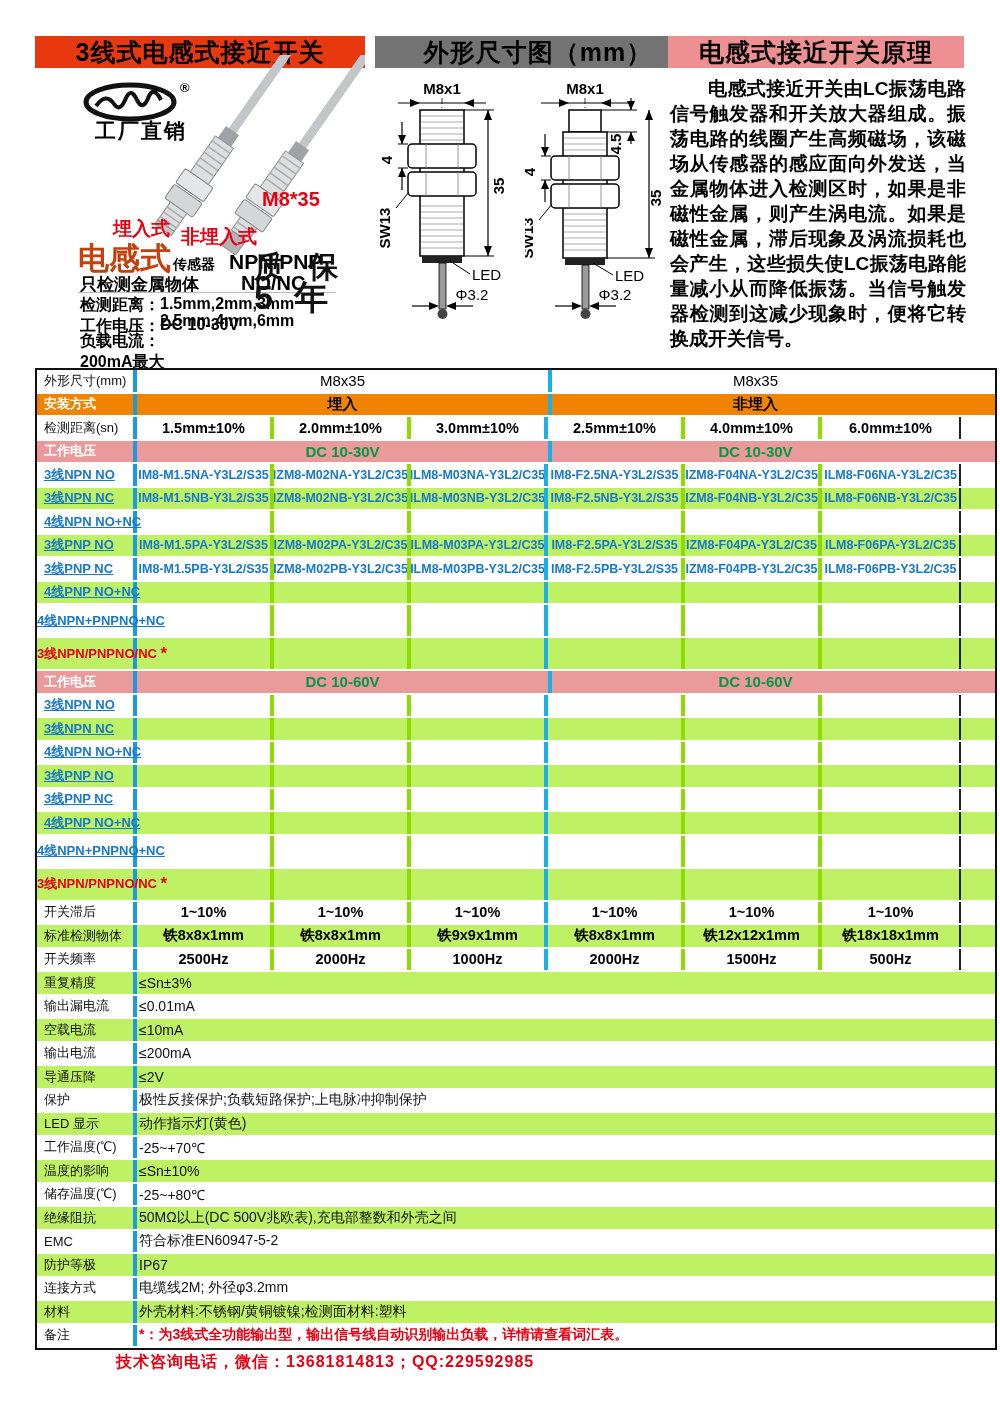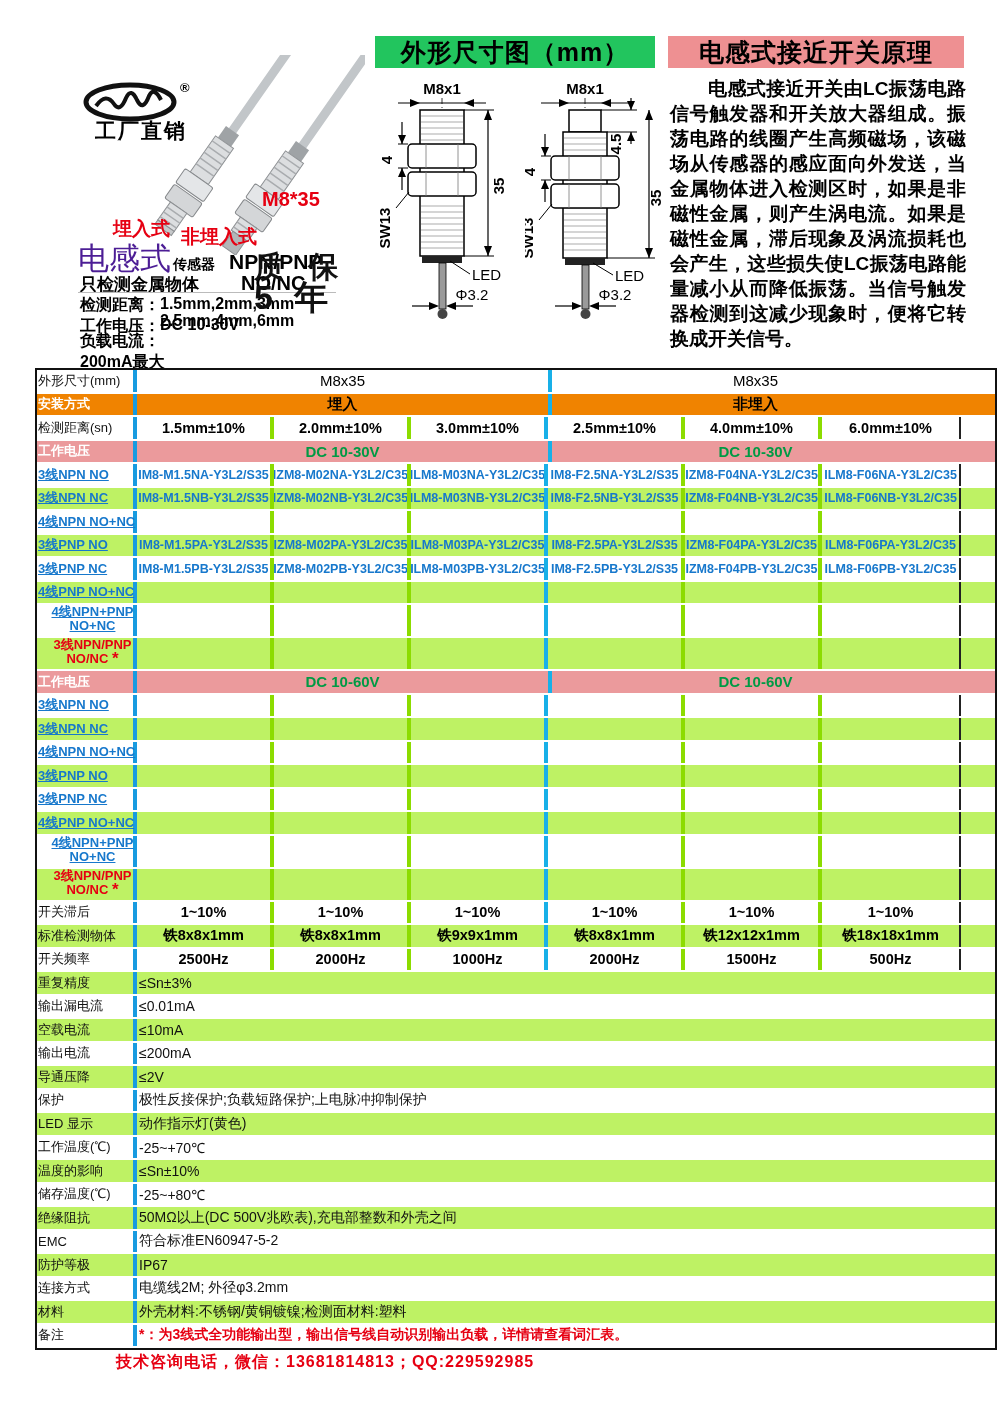--- a/index.html
+++ b/index.html
@@ -2,30 +2,30 @@
 <html><head>
 <meta charset="utf-8">
 <style>
   html,body{margin:0;padding:0;background:#fff;}
   .sheet{position:relative;width:1000px;height:1412px;background:#fff;overflow:hidden;
          font-family:"Liberation Sans",sans-serif;color:#000;}
   
   .hdr{position:absolute;top:36px;height:32px;display:flex;align-items:center;justify-content:center;
        font-weight:bold;font-size:25px;color:#000;letter-spacing:1px;white-space:nowrap;}
   #hdr-left{left:35px;width:330px;background:#e8380f;}
-  #hdr-mid{left:375px;width:280px;background:#22c55e;}
+  #hdr-mid{left:375px;width:280px;background:#737373;padding-left:23px;}
   #hdr-right{left:668px;width:296px;background:#ee9092;}
   
   .brand-caption{position:absolute;left:95px;top:117px;font-size:21px;font-weight:bold;letter-spacing:2px;}
   .lbl-red{position:absolute;color:#e60012;font-weight:bold;}
   #lbl-flush{left:113px;top:216px;font-size:19px;}
   #lbl-nonflush{left:181px;top:224px;font-size:19px;}
   #lbl-size{left:262px;top:188px;font-size:20px;}
   .type-line{position:absolute;left:78px;top:238px;display:flex;align-items:baseline;white-space:nowrap;}
-  .type-big{color:#4c1d95;font-weight:normal;font-size:31px;}
+  .type-big{color:#c2410c;font-weight:bold;font-size:31px;}
   .type-small{font-weight:bold;font-size:14px;margin-left:2px;}
   .type-out{font-weight:bold;font-size:21px;margin-left:14px;}
   .detect-line{position:absolute;left:80px;top:272px;display:flex;align-items:baseline;white-space:nowrap;text-align:right;}
   .detect-note{font-weight:bold;font-size:17px;}
   .no-nc{font-weight:bold;font-size:20px;margin-left:42px;}
   .thin-div{position:absolute;left:78px;top:292px;width:258px;height:1px;background:#bbb;}
   .spec-line{position:absolute;left:80px;font-weight:bold;font-size:16px;white-space:nowrap;display:flex;}
   #dist-line{top:295px;}
   #dist-line .vals{line-height:17px;font-size:16px;}
   #volt-line{top:316px;}
@@ -43,23 +43,23 @@
   .draw text{font-family:"Liberation Sans",sans-serif;font-size:15px;fill:#000;}
   
   #spec-table{position:absolute;left:35px;top:368px;width:962px;border:2px solid #111;
               box-sizing:border-box;background:#fff;}
   .trow{display:flex;height:23.5px;box-sizing:border-box;border-bottom:2px solid #fff;align-items:stretch;}
   .trow.dbl{height:33px;}
   .bg-white{background:#fff;}
   .bg-gray{background:#bef264;}
   .bg-orange{background:#f08300;}
   .bg-pink{background:#eb9a9c;}
-  .tlabel{flex:0 0 100px;width:100px;display:flex;align-items:center;padding-left:1px;
+  .tlabel{flex:0 0 100px;width:100px;display:flex;align-items:center;padding-left:7px;
           box-sizing:border-box;border-right:4px solid #189be0;font-size:13px;white-space:nowrap;overflow:visible;}
-  .dbl .tlabel{flex-direction:column;justify-content:flex-start;padding-left:15px;text-align:center;line-height:14px;}
+  .dbl .tlabel{flex-direction:row;justify-content:space-between;padding-left:0;text-align:center;line-height:14px;}
   .ls-blue{color:#1778cc;font-weight:bold;text-decoration:underline;}
   .ls-red{color:#e60012;font-weight:bold;}
   .ls-white{color:#fff;font-weight:bold;}
   .ls-black{color:#111;}
   .star{font-size:17px;vertical-align:top;}
   .tcell{flex:0 0 137px;display:flex;align-items:center;justify-content:center;font-size:13.5px;
          box-sizing:border-box;overflow:hidden;white-space:nowrap;}
   .tcell.gdiv{border-right:4px solid #8cdc00;}
   .tcell.bdiv{border-right:4px solid #18b0e8;}
   .tfill{flex:1 1 auto;border-left:2px solid #222;box-sizing:border-box;}
@@ -72,20 +72,21 @@
   .v-red{color:#e60012;font-weight:bold;}
   .v-split-bold{font-weight:bold;color:#000000;}
   
   .footer{position:absolute;left:116px;top:1352px;font-size:16px;font-weight:bold;color:#e60012;letter-spacing:1px;white-space:nowrap;}
 </style>
 </head>
 <body>
 
 <div class="sheet">
 
+  <div class="hdr" id="hdr-left">3线式电感式接近开关</div>
   <div class="hdr" id="hdr-mid">外形尺寸图（mm）</div>
   <div class="hdr" id="hdr-right">电感式接近开关原理</div>
 
   <svg width="130" height="48" style="position:absolute;left:78px;top:80px;">
     <ellipse cx="52" cy="22" rx="44" ry="17" fill="none" stroke="#111" stroke-width="5"></ellipse>
     <path d="M18,26 q10,-14 18,-2 q6,9 12,-6 q5,-11 11,2 q6,12 12,-4 q5,-10 12,4" fill="none" stroke="#111" stroke-width="4"></path>
     <text x="102" y="12" font-size="13" font-weight="bold">®</text>
   </svg>
   <div class="brand-caption">工厂直销</div>
 

